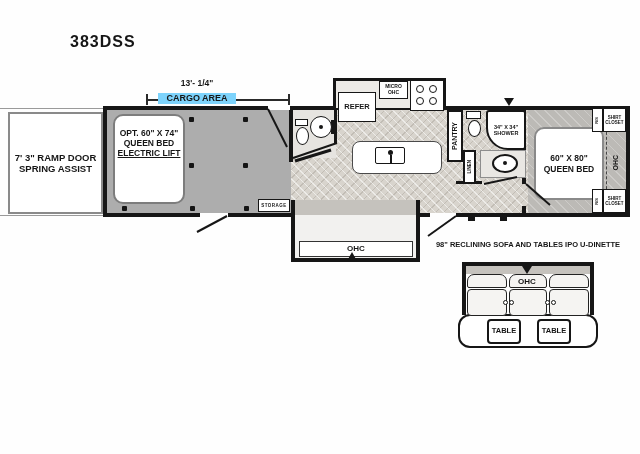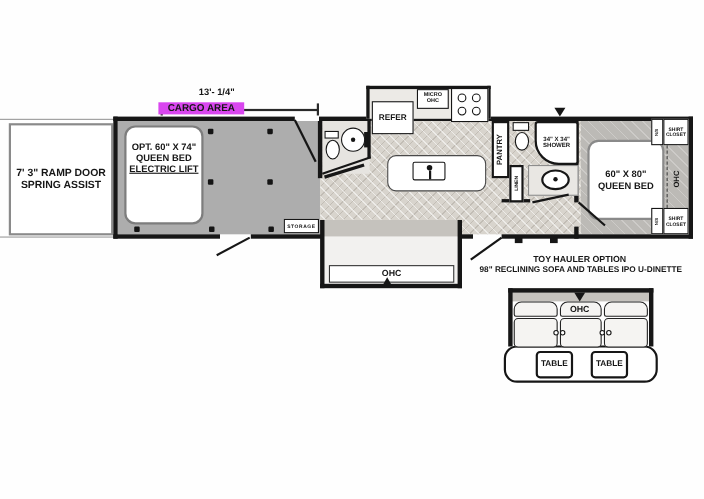--- a/index.html
+++ b/index.html
@@ -21,26 +21,27 @@
   .vert{writing-mode:vertical-rl;text-orientation:mixed;transform:rotate(180deg);}
   .seat{position:absolute;background:#f5f4f2;border:1.5px solid #222;box-sizing:border-box;}
   .cup{position:absolute;width:5px;height:5px;border:1px solid #161616;border-radius:50%;background:#fff;box-sizing:border-box;}
   svg.overlay{position:absolute;left:0;top:0;pointer-events:none;}
 </style>
 </head>
 <body>
 
 <div class="canvas">
 
+  <div class="lbl" style="left:70px;top:33px;font-size:16px;letter-spacing:1px;font-weight:600;">383DSS</div>
 
   <div class="lbl" style="left:147px;top:78px;width:100px;font-size:8.5px;">13'- 1/4"</div>
   <div class="thin" style="left:146px;top:99px;width:144px;height:2px;background:#2a2a2a;"></div>
   <div class="thin" style="left:146px;top:94px;width:2px;height:11px;background:#2a2a2a;"></div>
   <div class="thin" style="left:288px;top:94px;width:2px;height:11px;background:#2a2a2a;"></div>
-  <div class="lbl" style="left:144px;top:93px;width:78px;font-size:9px;background:#d946ef;">CARGO AREA</div>
+  <div class="lbl" style="left:158px;top:93px;width:78px;font-size:9px;background:#7dd3fc;">CARGO AREA</div>
 
   <div class="thin" style="left:0;top:108px;width:104px;height:1px;"></div>
   <div class="thin" style="left:0;top:215px;width:104px;height:1px;"></div>
   <div class="box" style="left:8px;top:112px;width:95px;height:102px;border-color:#8a8a8a;display:flex;flex-direction:column;justify-content:center;">
     <div class="lbl" style="position:static;font-size:9.5px;">7' 3" RAMP DOOR</div>
     <div class="lbl" style="position:static;font-size:9.5px;text-align:center;">SPRING ASSIST</div>
   </div>
 
   <div class="abs floor-cargo" style="left:107px;top:110px;width:184px;height:103px;"></div>
   <div class="abs floor-living" style="left:291px;top:110px;width:237px;height:103px;"></div>
@@ -150,21 +151,20 @@
 
   <div class="abs" style="left:295px;top:215px;width:121px;height:44px;background:#f2f1ef;"></div>
   <div class="abs" style="left:293px;top:200px;width:125px;height:15px;background:#c5c2bd;"></div>
   <div class="wall" style="left:291px;top:200px;width:4px;height:62px;"></div>
   <div class="wall" style="left:416px;top:200px;width:4px;height:62px;"></div>
   <div class="wall" style="left:291px;top:258px;width:129px;height:4px;"></div>
   <div class="box" style="left:299px;top:241px;width:114px;height:16px;border-width:1.5px;border-color:#333;display:flex;align-items:center;justify-content:center;">
     <span class="lbl" style="position:static;font-size:8px;">OHC</span>
   </div>
 
-  <div class="lbl" style="left:437px;top:231px;width:180px;font-size:8px;">TOY HAULER OPTION</div>
   <div class="lbl" style="left:428px;top:241px;width:200px;font-size:7.5px;">98" RECLINING SOFA AND TABLES IPO U-DINETTE</div>
 
   <div class="box" style="left:458px;top:314px;width:140px;height:34px;border-width:2.5px;border-radius:12px;"></div>
   <div class="box" style="left:487px;top:319px;width:34px;height:25px;border-radius:4px;display:flex;align-items:center;justify-content:center;">
     <span class="lbl" style="position:static;font-size:7.5px;">TABLE</span>
   </div>
   <div class="box" style="left:537px;top:319px;width:34px;height:25px;border-radius:4px;display:flex;align-items:center;justify-content:center;">
     <span class="lbl" style="position:static;font-size:7.5px;">TABLE</span>
   </div>
 

